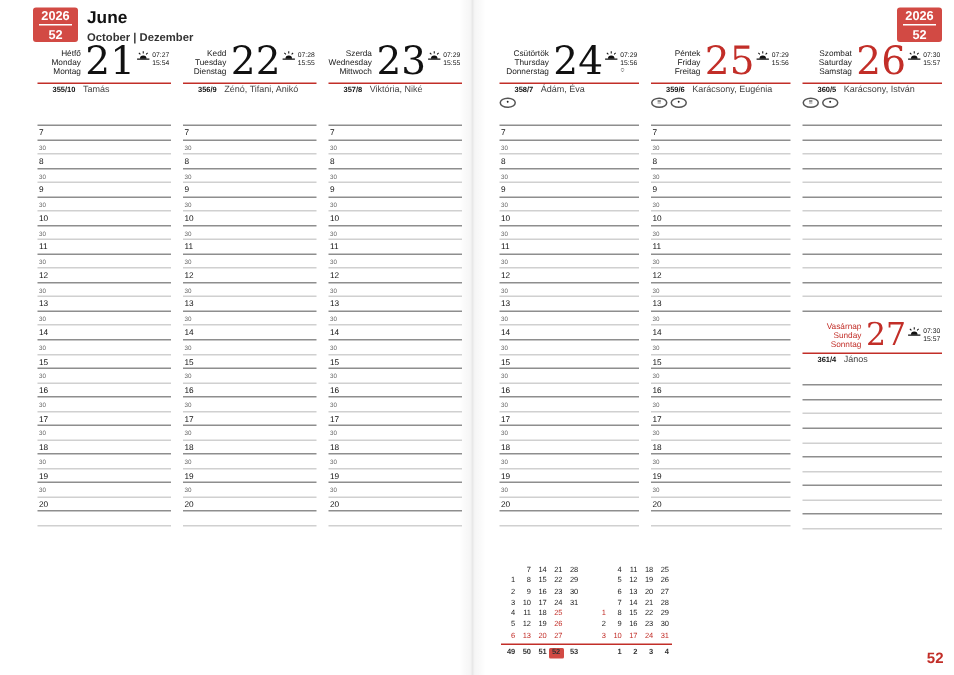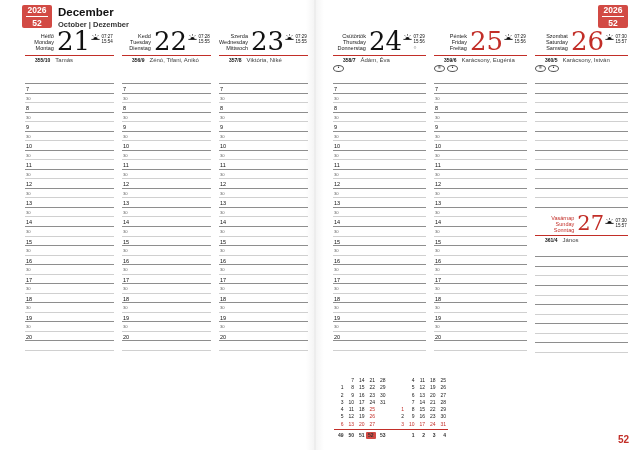--- a/index.html
+++ b/index.html
@@ -63,21 +63,21 @@
 <div class="sheet">
   <div class="gutter"></div>
 
   <div class="badge left">
     <span class="yr">2026</span>
     <span class="divl"></span>
     <span class="wk">52</span>
   </div>
 
   <div class="titleblk">
-    <div class="month">December</div>
+    <div class="month">June</div>
     <div class="subtitle">October | Dezember</div>
   </div>
 
   <div class="badge right">
     <span class="yr">2026</span>
     <span class="divl"></span>
     <span class="wk">52</span>
   </div>
 
   <div id="page-left" class="page">

